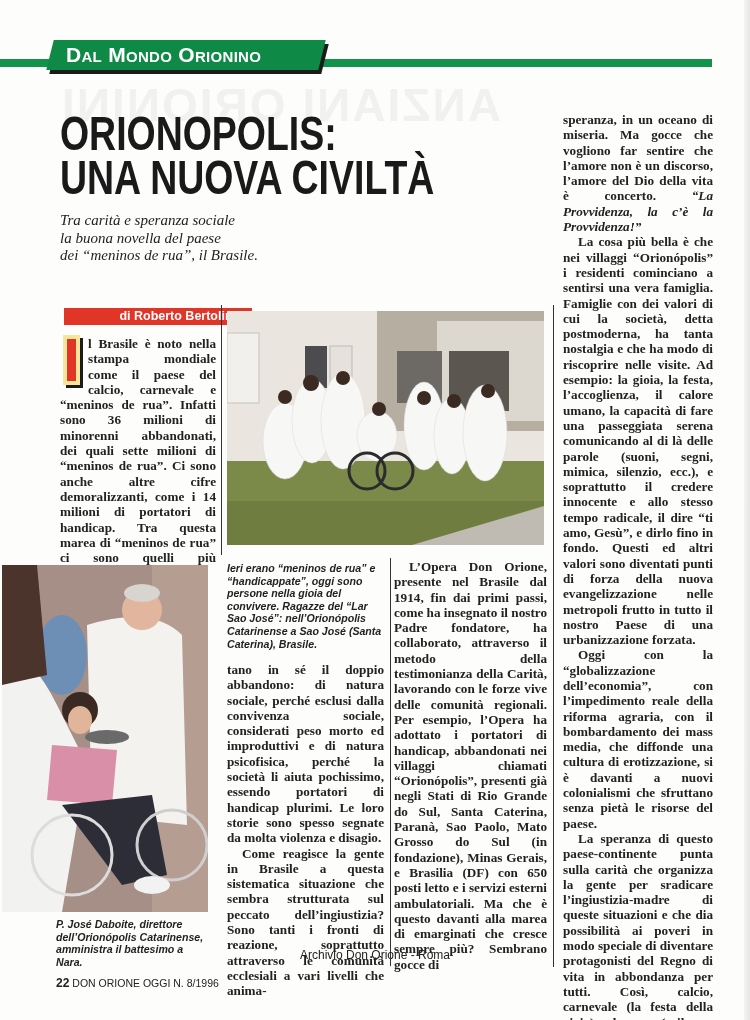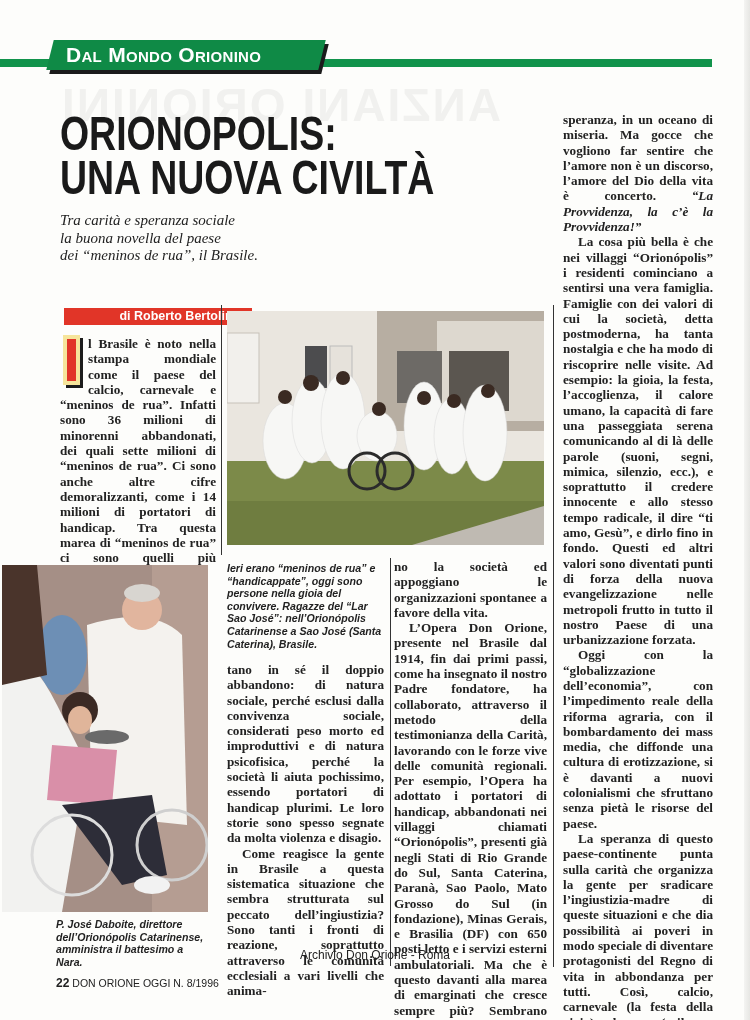--- a/index.html
+++ b/index.html
@@ -150,21 +150,20 @@
 <div class="rule" style="left:221px; top:305px; height:250px;"></div>
 <div class="rule" style="left:390px; top:558px; height:408px;"></div>
 <div class="rule" style="left:553px; top:305px; height:662px;"></div>
 
 <div class="col" style="left:227px; top:662px; width:157px;">
   <p>tano in sé il doppio abbandono: di natura sociale, perché esclusi dalla convivenza sociale, considerati peso morto ed improduttivi e di natura psicofisica, perché la società li aiuta pochissimo, essendo portatori di handicap plurimi. Le loro storie sono spesso segnate da molta violenza e disagio.</p>
   <p class="indent">Come reagisce la gente in Brasile a questa sistematica situazione che sembra strutturata sul peccato dell’ingiustizia? Sono tanti i fronti di reazione, soprattutto attraverso le comunità ecclesiali a vari livelli che anima-</p>
 </div>
 
 <div class="col" style="left:394px; top:559px; width:153px;">
-  <p>no la società ed appoggiano le organizzazioni spontanee a favore della vita.</p>
   <p class="indent">L’Opera Don Orione, presente nel Brasile dal 1914, fin dai primi passi, come ha insegnato il nostro Padre fondatore, ha collaborato, attraverso il metodo della testimonianza della Carità, lavorando con le forze vive delle comunità regionali. Per esempio, l’Opera ha adottato i portatori di handicap, abbandonati nei villaggi chiamati “Orionópolis”, presenti già negli Stati di Rio Grande do Sul, Santa Caterina, Paranà, Sao Paolo, Mato Grosso do Sul (in fondazione), Minas Gerais, e Brasilia (DF) con 650 posti letto e i servizi esterni ambulatoriali. Ma che è questo davanti alla marea di emarginati che cresce sempre più? Sembrano gocce di</p>
 </div>
 
 <div class="col" style="left:563px; top:112px; width:150px;">
   <p><span>speranza, in un oceano di miseria. Ma gocce che vogliono far sentire che l’amore non è un discorso, l’amore del Dio della vita è concerto. </span><i>“La Provvidenza, la c’è la Provvidenza!”</i></p>
   <p class="indent">La cosa più bella è che nei villaggi “Orionópolis” i residenti cominciano a sentirsi una vera famiglia. Famiglie con dei valori di cui la società, detta postmoderna, ha tanta nostalgia e che ha modo di riscoprire nelle visite. Ad esempio: la gioia, la festa, l’accoglienza, il calore umano, la capacità di fare una passeggiata serena comunicando al di là delle parole (suoni, segni, mimica, silenzio, ecc.), e soprattutto il credere innocente e allo stesso tempo radicale, il dire “ti amo, Gesù”, e dirlo fino in fondo. Questi ed altri valori sono diventati punti di forza della nuova evangelizzazione nelle metropoli frutto in tutto il nostro Paese di una urbanizzazione forzata.</p>
   <p class="indent">Oggi con la “globalizzazione dell’economia”, con l’impedimento reale della riforma agraria, con il bombardamento dei mass media, che diffonde una cultura di erotizzazione, si è davanti a nuovi colonialismi che sfruttano senza pietà le risorse del paese.</p>
   <p class="indent">La speranza di questo paese-continente punta sulla carità che organizza la gente per sradicare l’ingiustizia-madre di queste situazioni e che dia possibilità ai poveri in modo speciale di diventare protagonisti del Regno di vita in abbondanza per tutti. Così, calcio, carnevale (la festa della gioia) e la pace (sviluppo pieno della vita per tutti) si baceranno nel paese dell’eternità...</p>
 </div>
 

